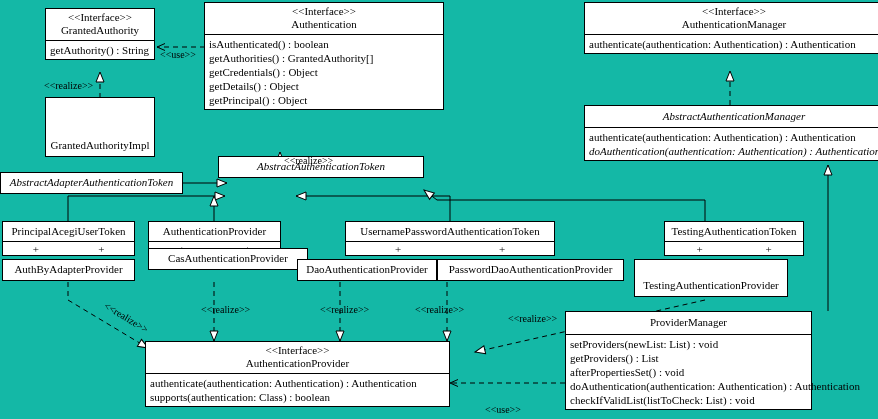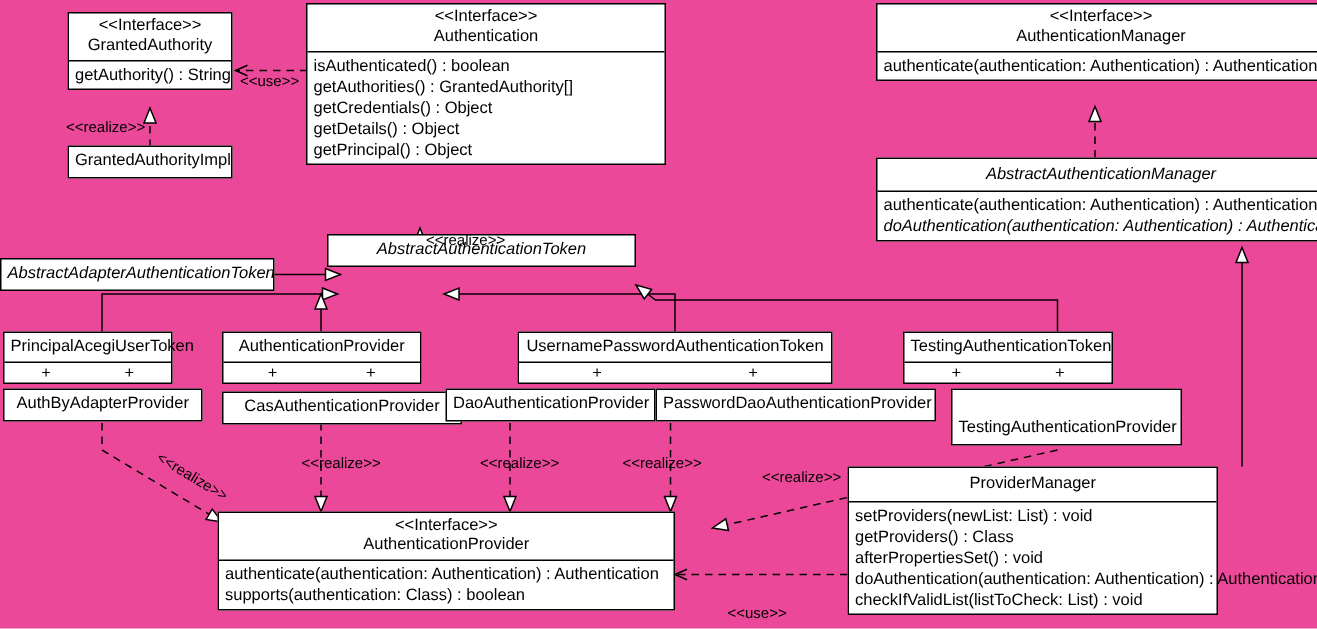--- a/index.html
+++ b/index.html
@@ -4,22 +4,22 @@
 <style>
   html, body {
     margin: 0;
     padding: 0;
     background: #f0f0f0;
   }
   #canvas {
     position: relative;
     width: 878px;
     height: 419px;
-    background: #ec4899;
-    font-family: Liberation Sans, sans-serif;
+    background: #14b8a6;
+    font-family: Liberation Serif, serif;
     overflow: hidden;
   }
   svg.edges {
     position: absolute;
     left: 0;
     top: 0;
     width: 878px;
     height: 419px;
     pointer-events: none;
   }
@@ -142,21 +142,21 @@
       <span class="stereo">&lt;&lt;Interface&gt;&gt;</span>
       <span class="nm">GrantedAuthority</span>
     </div>
     <div class="sep"></div>
     <div class="members">
       <div>getAuthority() : String</div>
     </div>
   </div>
 
   <div class="box" style="left:45px; top:97px; width:110px;">
-    <div class="hdr" style="padding-top:3px;padding-bottom:4px;">
+    <div class="hdr" style="padding-top:3px;padding-bottom:4px;margin-top:38px;">
       <span class="nm">GrantedAuthorityImpl</span>
     </div>
   </div>
 
   <div class="box" style="left:204px; top:2px; width:240px;">
     <div class="hdr">
       <span class="stereo">&lt;&lt;Interface&gt;&gt;</span>
       <span class="nm">Authentication</span>
     </div>
     <div class="sep"></div>
@@ -196,21 +196,21 @@
       <span class="nm ital">AbstractAdapterAuthenticationToken</span>
     </div>
   </div>
 
   <div class="box" style="left:218px; top:156px; width:206px;">
     <div class="hdr" style="padding-top:3px;padding-bottom:4px;">
       <span class="nm ital">AbstractAuthenticationToken</span>
     </div>
   </div>
 
-  <div class="box" style="left:2px; top:221px; width:113px;">
+  <div class="box" style="left:2px; top:221px; width:133px;">
     <div class="hdr" style="padding-top:3px;padding-bottom:3px;">
       <span class="nm">PrincipalAcegiUserToken</span>
     </div>
     <div class="sep"></div>
     <div class="plusrow">
       <span>+</span>
       <span>+</span>
     </div>
   </div>
 
@@ -229,38 +229,38 @@
     <div class="hdr" style="padding-top:3px;padding-bottom:3px;">
       <span class="nm">UsernamePasswordAuthenticationToken</span>
     </div>
     <div class="sep"></div>
     <div class="plusrow">
       <span>+</span>
       <span>+</span>
     </div>
   </div>
 
-  <div class="box" style="left:602px; top:221px; width:140px;">
+  <div class="box" style="left:664px; top:221px; width:140px;">
     <div class="hdr" style="padding-top:3px;padding-bottom:3px;">
       <span class="nm">TestingAuthenticationToken</span>
     </div>
     <div class="sep"></div>
     <div class="plusrow">
       <span>+</span>
       <span>+</span>
     </div>
   </div>
 
   <div class="box" style="left:2px; top:259px; width:133px;">
     <div class="hdr" style="padding-top:3px;padding-bottom:4px;">
       <span class="nm">AuthByAdapterProvider</span>
     </div>
   </div>
 
-  <div class="box" style="left:148px; top:261px; width:160px;">
+  <div class="box" style="left:148px; top:248px; width:160px;">
     <div class="hdr" style="padding-top:3px;padding-bottom:4px;">
       <span class="nm">CasAuthenticationProvider</span>
     </div>
   </div>
 
   <div class="box" style="left:297px; top:259px; width:140px;">
     <div class="hdr" style="padding-top:3px;padding-bottom:4px;">
       <span class="nm">DaoAuthenticationProvider</span>
     </div>
   </div>
@@ -289,21 +289,21 @@
     </div>
   </div>
 
   <div class="box" style="left:565px; top:311px; width:247px;">
     <div class="hdr" style="padding-top:4px;padding-bottom:5px;">
       <span class="nm">ProviderManager</span>
     </div>
     <div class="sep"></div>
     <div class="members">
       <div>setProviders(newList: List) : void</div>
-      <div>getProviders() : Class</div>
+      <div>getProviders() : List</div>
       <div>afterPropertiesSet() : void</div>
       <div>doAuthentication(authentication: Authentication) : Authentication</div>
       <div>checkIfValidList(listToCheck: List) : void</div>
     </div>
   </div>
 
   <div class="edgelabel" style="left:160px; top:49px;">&lt;&lt;use&gt;&gt;</div>
   <div class="edgelabel" style="left:44px; top:80px;">&lt;&lt;realize&gt;&gt;</div>
   <div class="edgelabel" style="left:284px; top:155px;">&lt;&lt;realize&gt;&gt;</div>
   <div class="edgelabel rot" style="left:108px; top:300px; transform: rotate(31deg);">&lt;&lt;realize&gt;&gt;</div>

